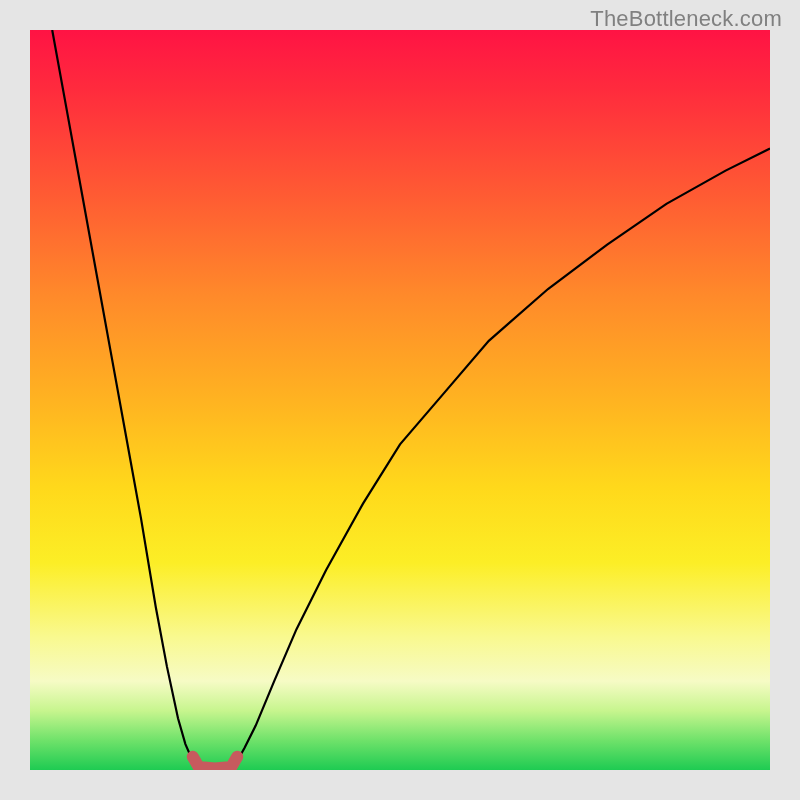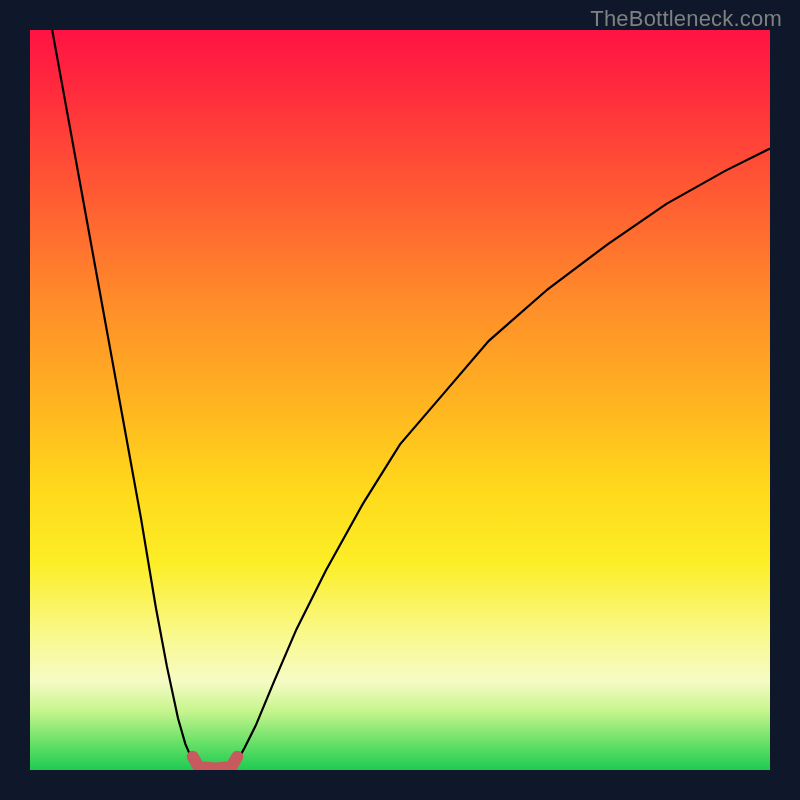--- a/index.html
+++ b/index.html
@@ -8,21 +8,21 @@
     width: 800px;
     height: 800px;
     background: #000;
     overflow: hidden;
     font-family: Arial, Helvetica, sans-serif;
   }
   .frame {
     position: relative;
     width: 800px;
     height: 800px;
-    background: #0f172a;
+    background: #e5e5e5;
   }
   .chart-area {
     position: absolute;
     left: 30px;
     top: 30px;
     width: 740px;
     height: 740px;
     
     background: linear-gradient(
       to bottom,

